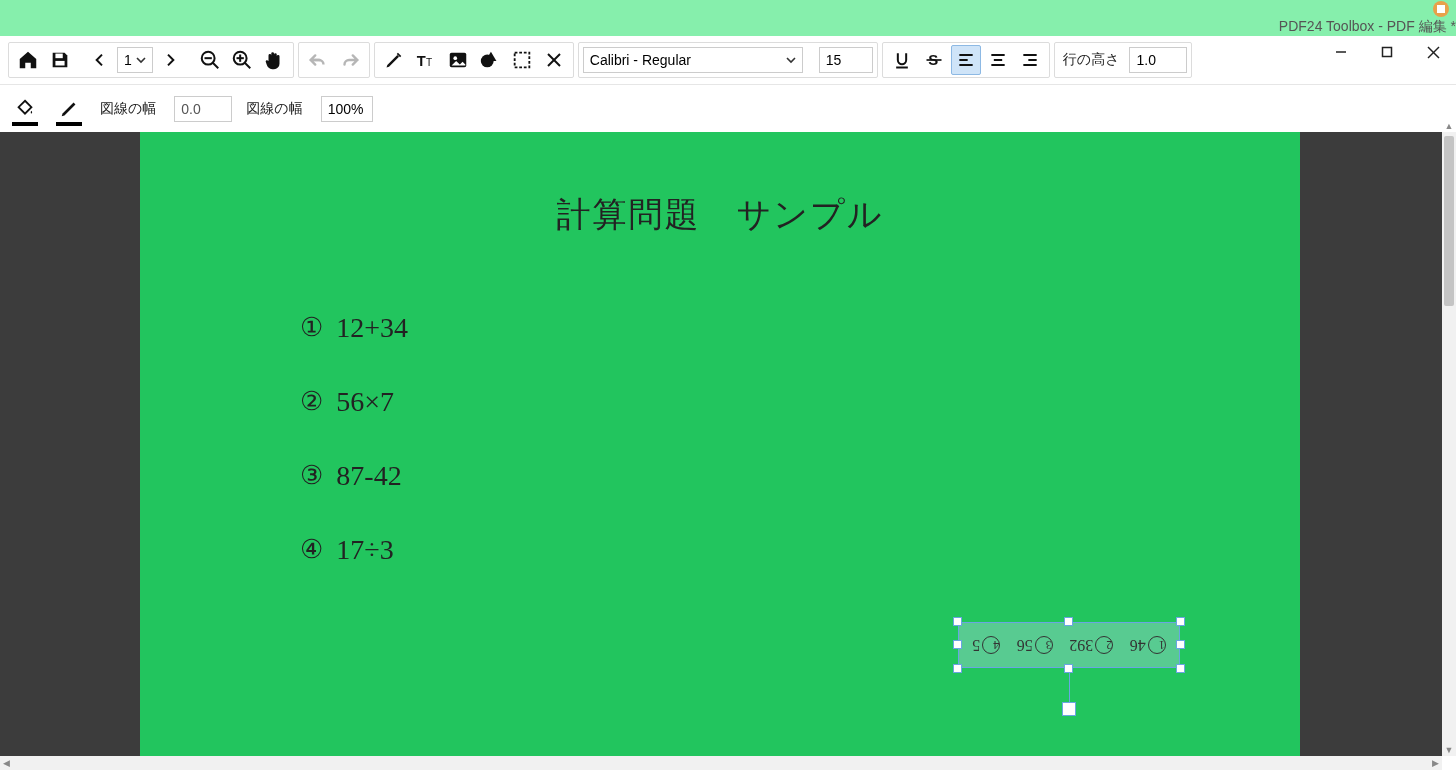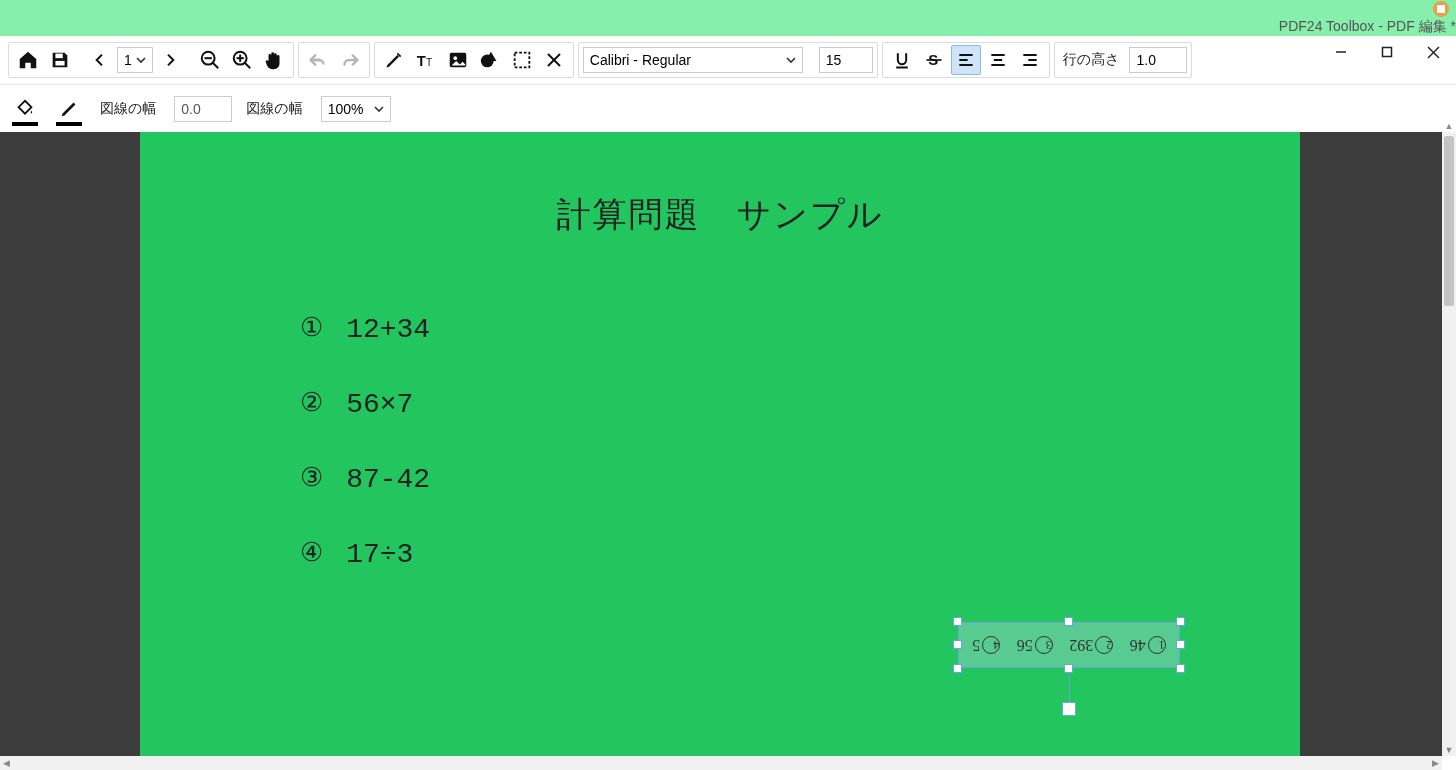--- a/index.html
+++ b/index.html
@@ -27,21 +27,21 @@
 .sep { display: inline-block; }
 
 
 .toolbar2 { display: flex; align-items: center; padding: 6px 8px; gap: 10px; border-bottom: 1px solid #e6e6e6; height: 48px; }
 
 
 .canvas-wrap { position: absolute; top: 132px; bottom: 14px; left: 0; right: 14px; background: #3c3c3c; overflow: hidden; }
 .page { position: absolute; left: 140px; top: 0; width: 1160px; height: 100%; background: #22c55e; }
 .doc-title { position: absolute; left: 0; right: 0; top: 60px; text-align: center; font-family: "MS Mincho","Yu Mincho",serif; font-size: 34px; color: #222; letter-spacing: 2px; }
 .problems { position: absolute; top: 180px; left: 160px; font-family: "MS Mincho","Yu Mincho",serif; font-size: 28px; color: #222; }
-.prob { margin-bottom: 42px; font-family: Liberation Mono, monospace; }
+.prob { margin-bottom: 42px; }
 .num { display: inline-block; font-size: 26px; margin-right: 6px; vertical-align: 1px; }
 
 
 .sel-obj { position: absolute; right: 120px; top: 490px; width: 222px; height: 46px; }
 .sel-box { position: absolute; inset: 0; border: 1px solid #6aa5e2; background: rgba(190,214,240,0.35); }
 .handle { position: absolute; width: 9px; height: 9px; border: 1px solid #6aa5e2; background: #fff; }
 .h-nw { left: -5px; top: -5px; } .h-ne { right: -5px; top: -5px; }
 .h-sw { left: -5px; bottom: -5px; } .h-se { right: -5px; bottom: -5px; }
 .h-n { left: 50%; margin-left: -5px; top: -5px; } .h-s { left: 50%; margin-left: -5px; bottom: -5px; }
 .h-w { top: 50%; margin-top: -5px; left: -5px; } .h-e { top: 50%; margin-top: -5px; right: -5px; }
@@ -269,21 +269,21 @@
         <path d="M4 20l3-1L19 7l-2-2L5 17z" fill="#111"></path>
       </svg>
     <span class="swatch"></span>
   </div>
   <div class="linewidth-box">
     <span class="lbl">図線の幅</span>
     <input class="small-input" value="0.0" style="">
   </div>
   <div class="linewidth-box">
     <span class="lbl">図線の幅</span>
-    <div class="tsel" style="width:70px;justify-content:space-between">
+    <div class="tsel" style="width:52px;justify-content:space-between">
         <span>100%</span>
         <svg width="10" height="10" viewBox="0 0 10 10">
           <path d="M1 3 5 7 9 3" fill="none" stroke="#333" stroke-width="1.6"></path>
         </svg>
       </div>
   </div>
 </div>
 
 <div class="canvas-wrap">
   <div class="page">

